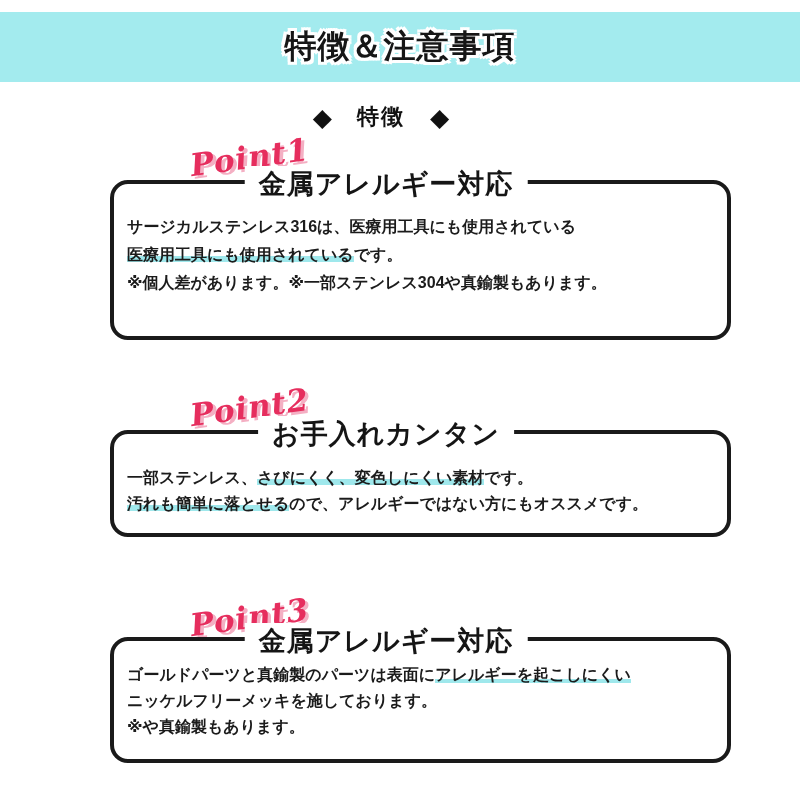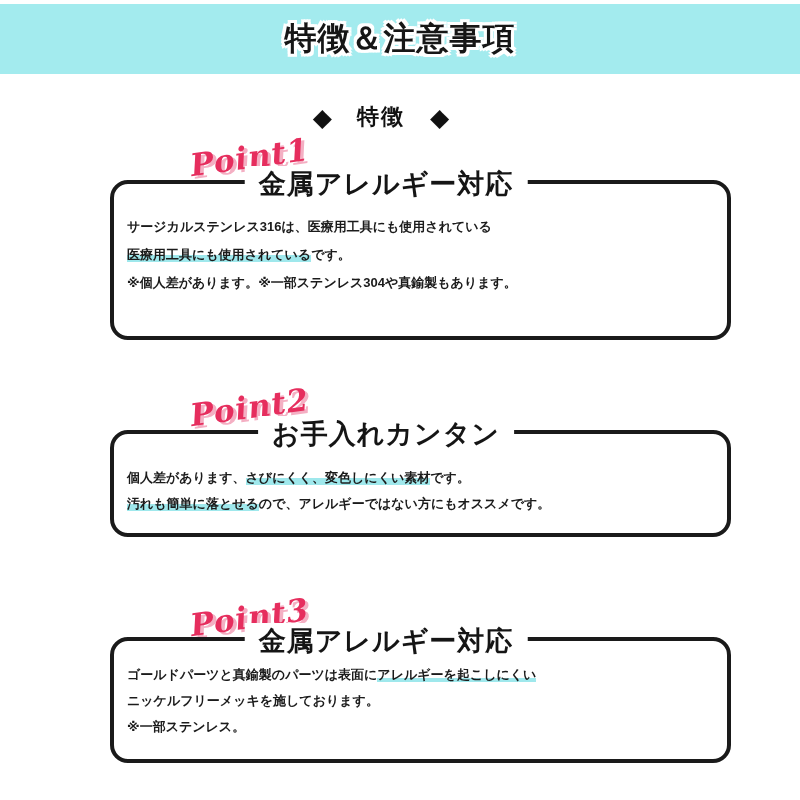--- a/index.html
+++ b/index.html
@@ -14,21 +14,21 @@
   html,body { background:#fff; }
   body {
     width:800px; height:800px;
     font-family:"Liberation Sans","DejaVu Sans",sans-serif;
     color:var(--ink);
   }
   .page { position:relative; width:800px; height:800px; background:#fff; overflow:hidden; }
 
   
   .banner {
-    position:absolute; top:4px; left:0; width:800px; height:70px;
+    position:absolute; top:12px; left:0; width:800px; height:70px;
     background:var(--banner);
     display:flex; align-items:center; justify-content:center;
   }
   .banner-title {
     font-size:32px; font-weight:800; letter-spacing:1px; color:#161616;
     text-shadow:
       -3px -3px 0 #fff, 3px -3px 0 #fff, -3px 3px 0 #fff, 3px 3px 0 #fff,
       0 -3px 0 #fff, 0 3px 0 #fff, -3px 0 0 #fff, 3px 0 0 #fff;
   }
 
@@ -74,21 +74,21 @@
     font-size:27px; font-weight:800; letter-spacing:1px;
     white-space:nowrap; color:#151515;
   }
 
   .box-body { padding-left:13px; padding-right:10px; }
   #box1 .box-body { padding-top:29px; }
   #box2 .box-body { padding-top:31px; }
   #box3 .box-body { padding-top:21px; }
 
   .line {
-    font-size:13px; font-weight:700; color:var(--ink);
+    font-size:16px; font-weight:700; color:var(--ink);
     white-space:nowrap;
   }
   #box1 .line { line-height:28px; }
   #box2 .line, #box3 .line { line-height:26px; }
 
   .hl {
     background:linear-gradient(to bottom,
       transparent 56%, var(--hl) 56%, var(--hl) 97%, transparent 97%);
   }
   .hl-low {
@@ -118,28 +118,28 @@
         <div class="line"><span>サージカルステンレス316は、医療用工具にも使用されている</span></div>
         <div class="line"><span class="hl">医療用工具にも使用されている</span><span>です。</span></div>
         <div class="line"><span>※個人差があります。※一部ステンレス304や真鍮製もあります。</span></div>
       </div>
   </div>
 
   <div class="point-label" id="point2">Point2</div>
   <div class="info-box" id="box2">
     <div class="legend">お手入れカンタン</div>
     <div class="box-body">
-        <div class="line"><span>個人差があります、</span><span class="hl">さびにくく、変色しにくい素材</span><span>です。</span></div>
+        <div class="line"><span>一部ステンレス、</span><span class="hl">さびにくく、変色しにくい素材</span><span>です。</span></div>
         <div class="line"><span class="hl">汚れも簡単に落とせる</span><span>ので、アレルギーではない方にもオススメです。</span></div>
       </div>
   </div>
 
   <div class="point-label" id="point3">Point3</div>
   <div class="info-box" id="box3">
     <div class="legend">金属アレルギー対応</div>
     <div class="box-body">
         <div class="line"><span>ゴールドパーツと真鍮製のパーツは表面に</span><span class="hl hl-low">アレルギーを起こしにくい</span></div>
         <div class="line"><span>ニッケルフリーメッキを施しております。</span></div>
-        <div class="line"><span>※一部ステンレス。</span></div>
+        <div class="line"><span>※や真鍮製もあります。</span></div>
       </div>
   </div>
 
 </div>
 
 </body></html>

